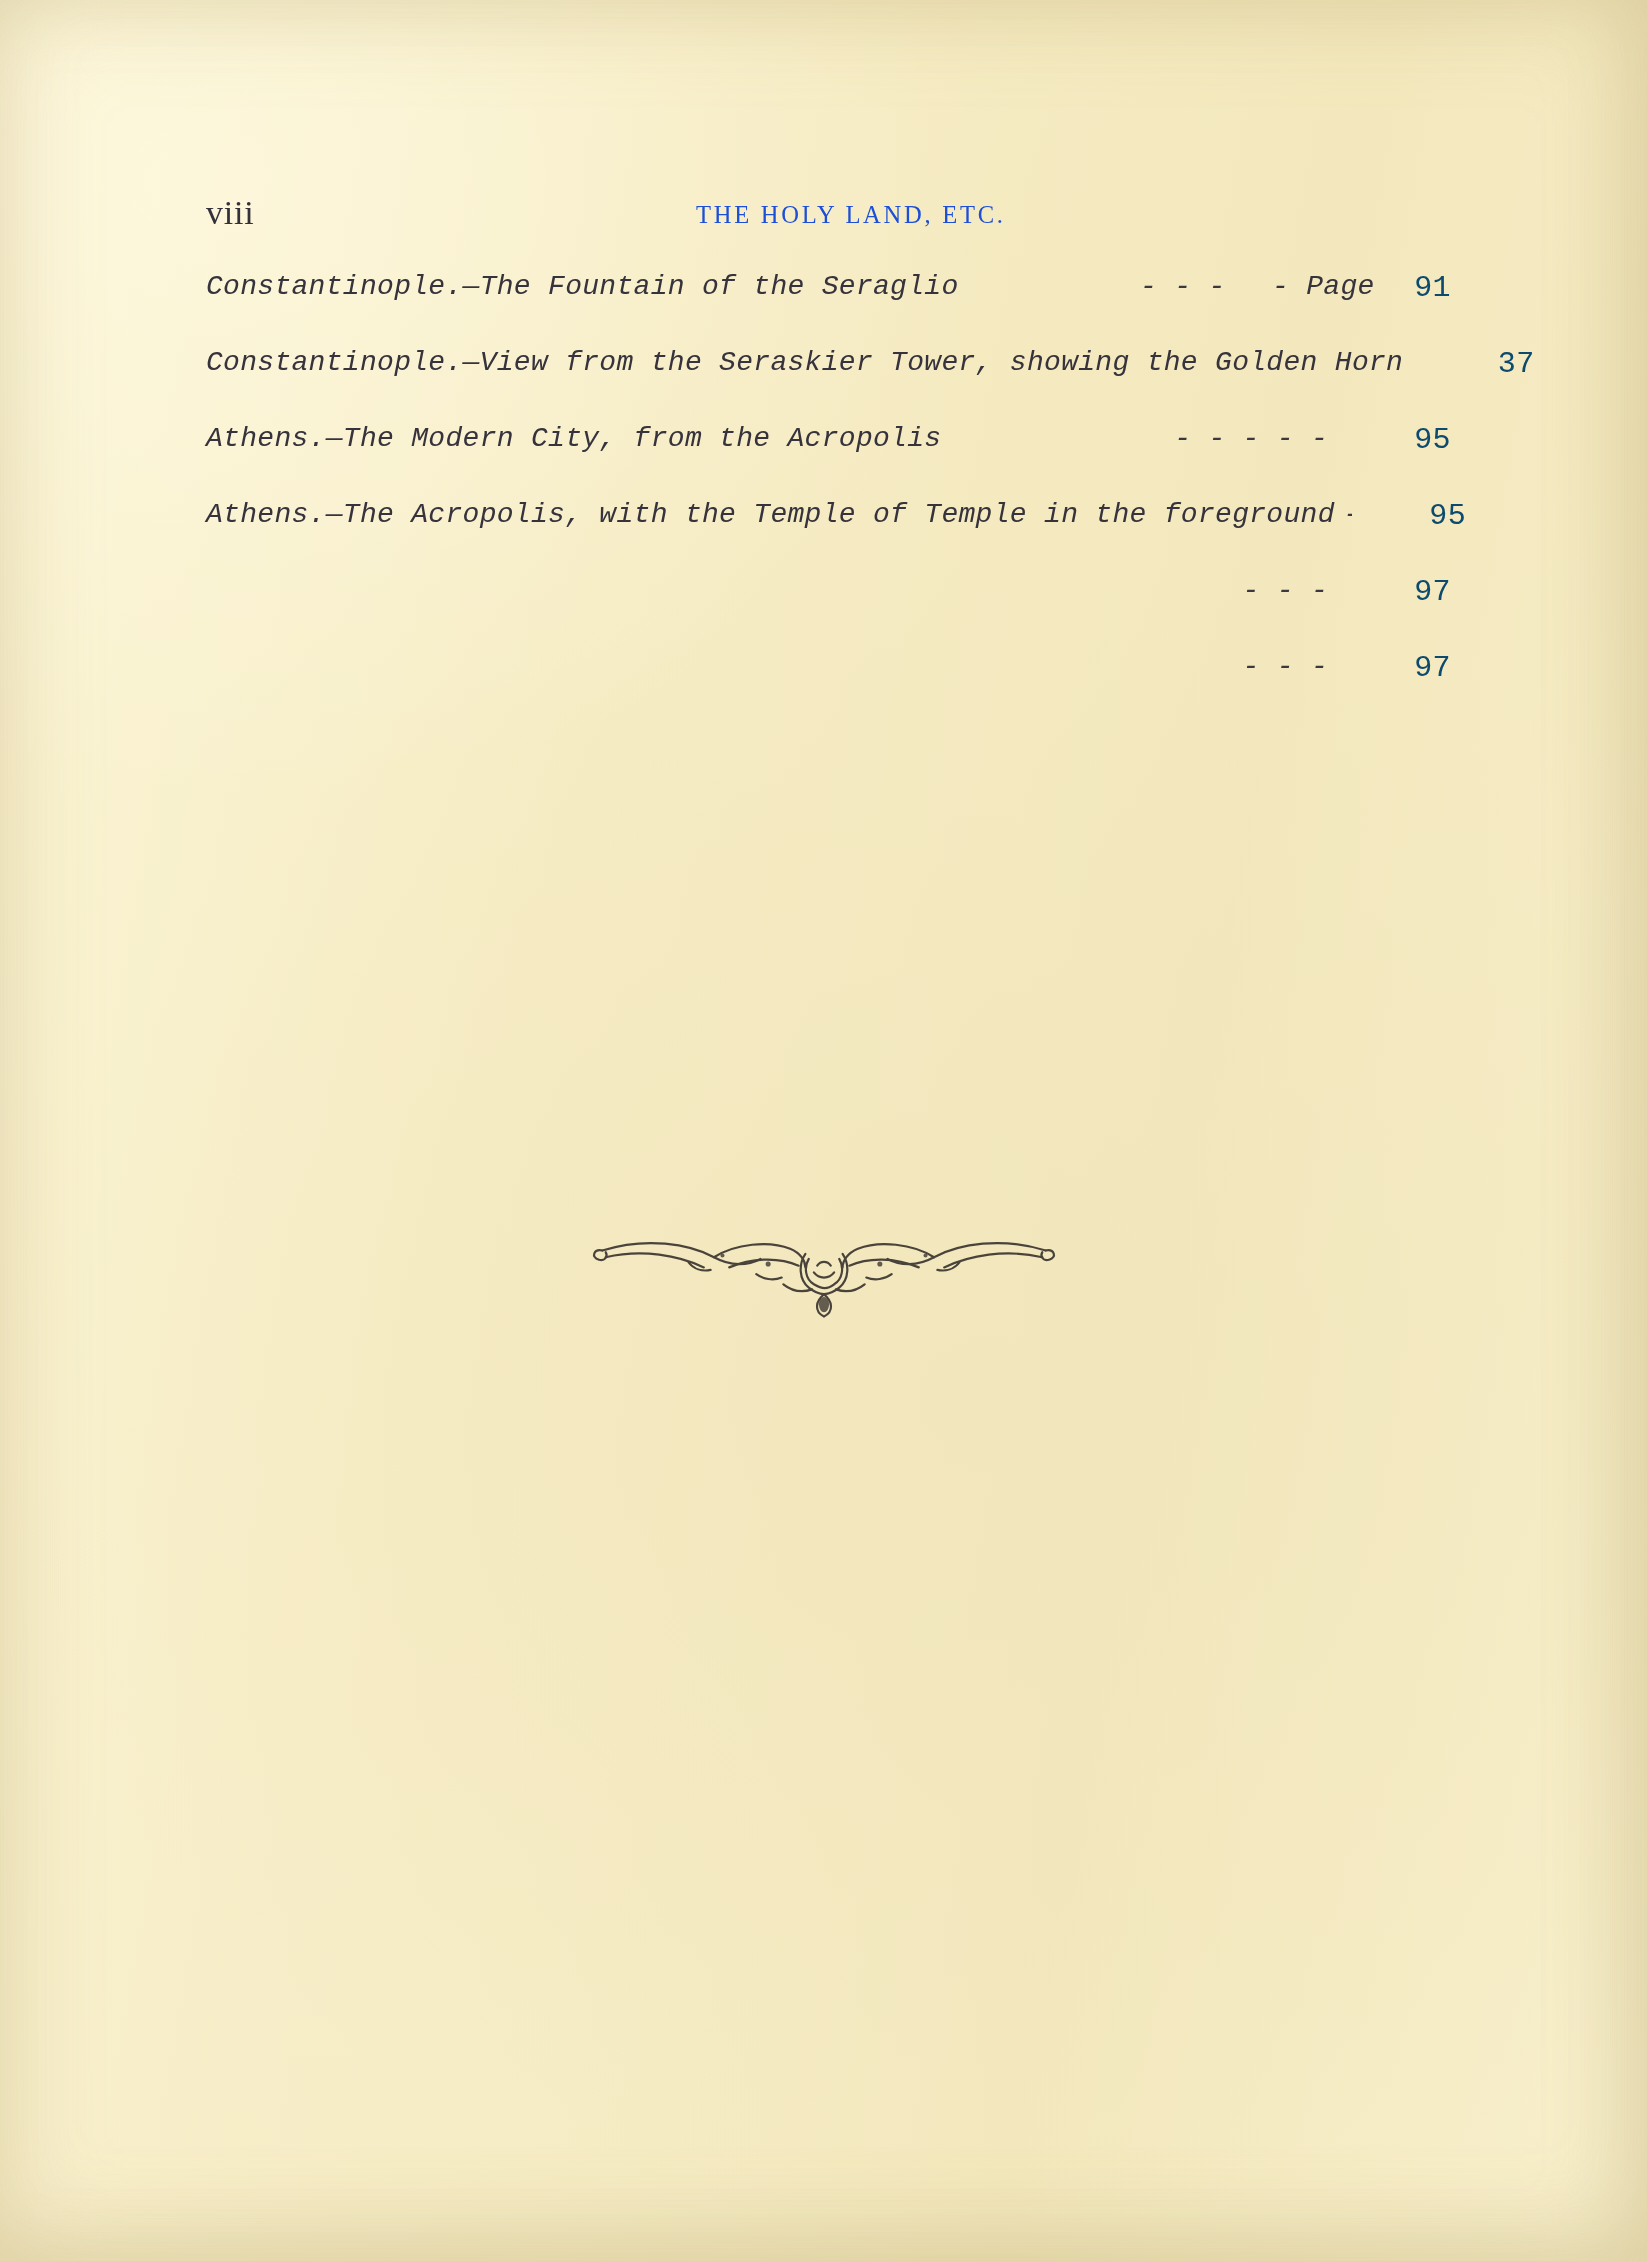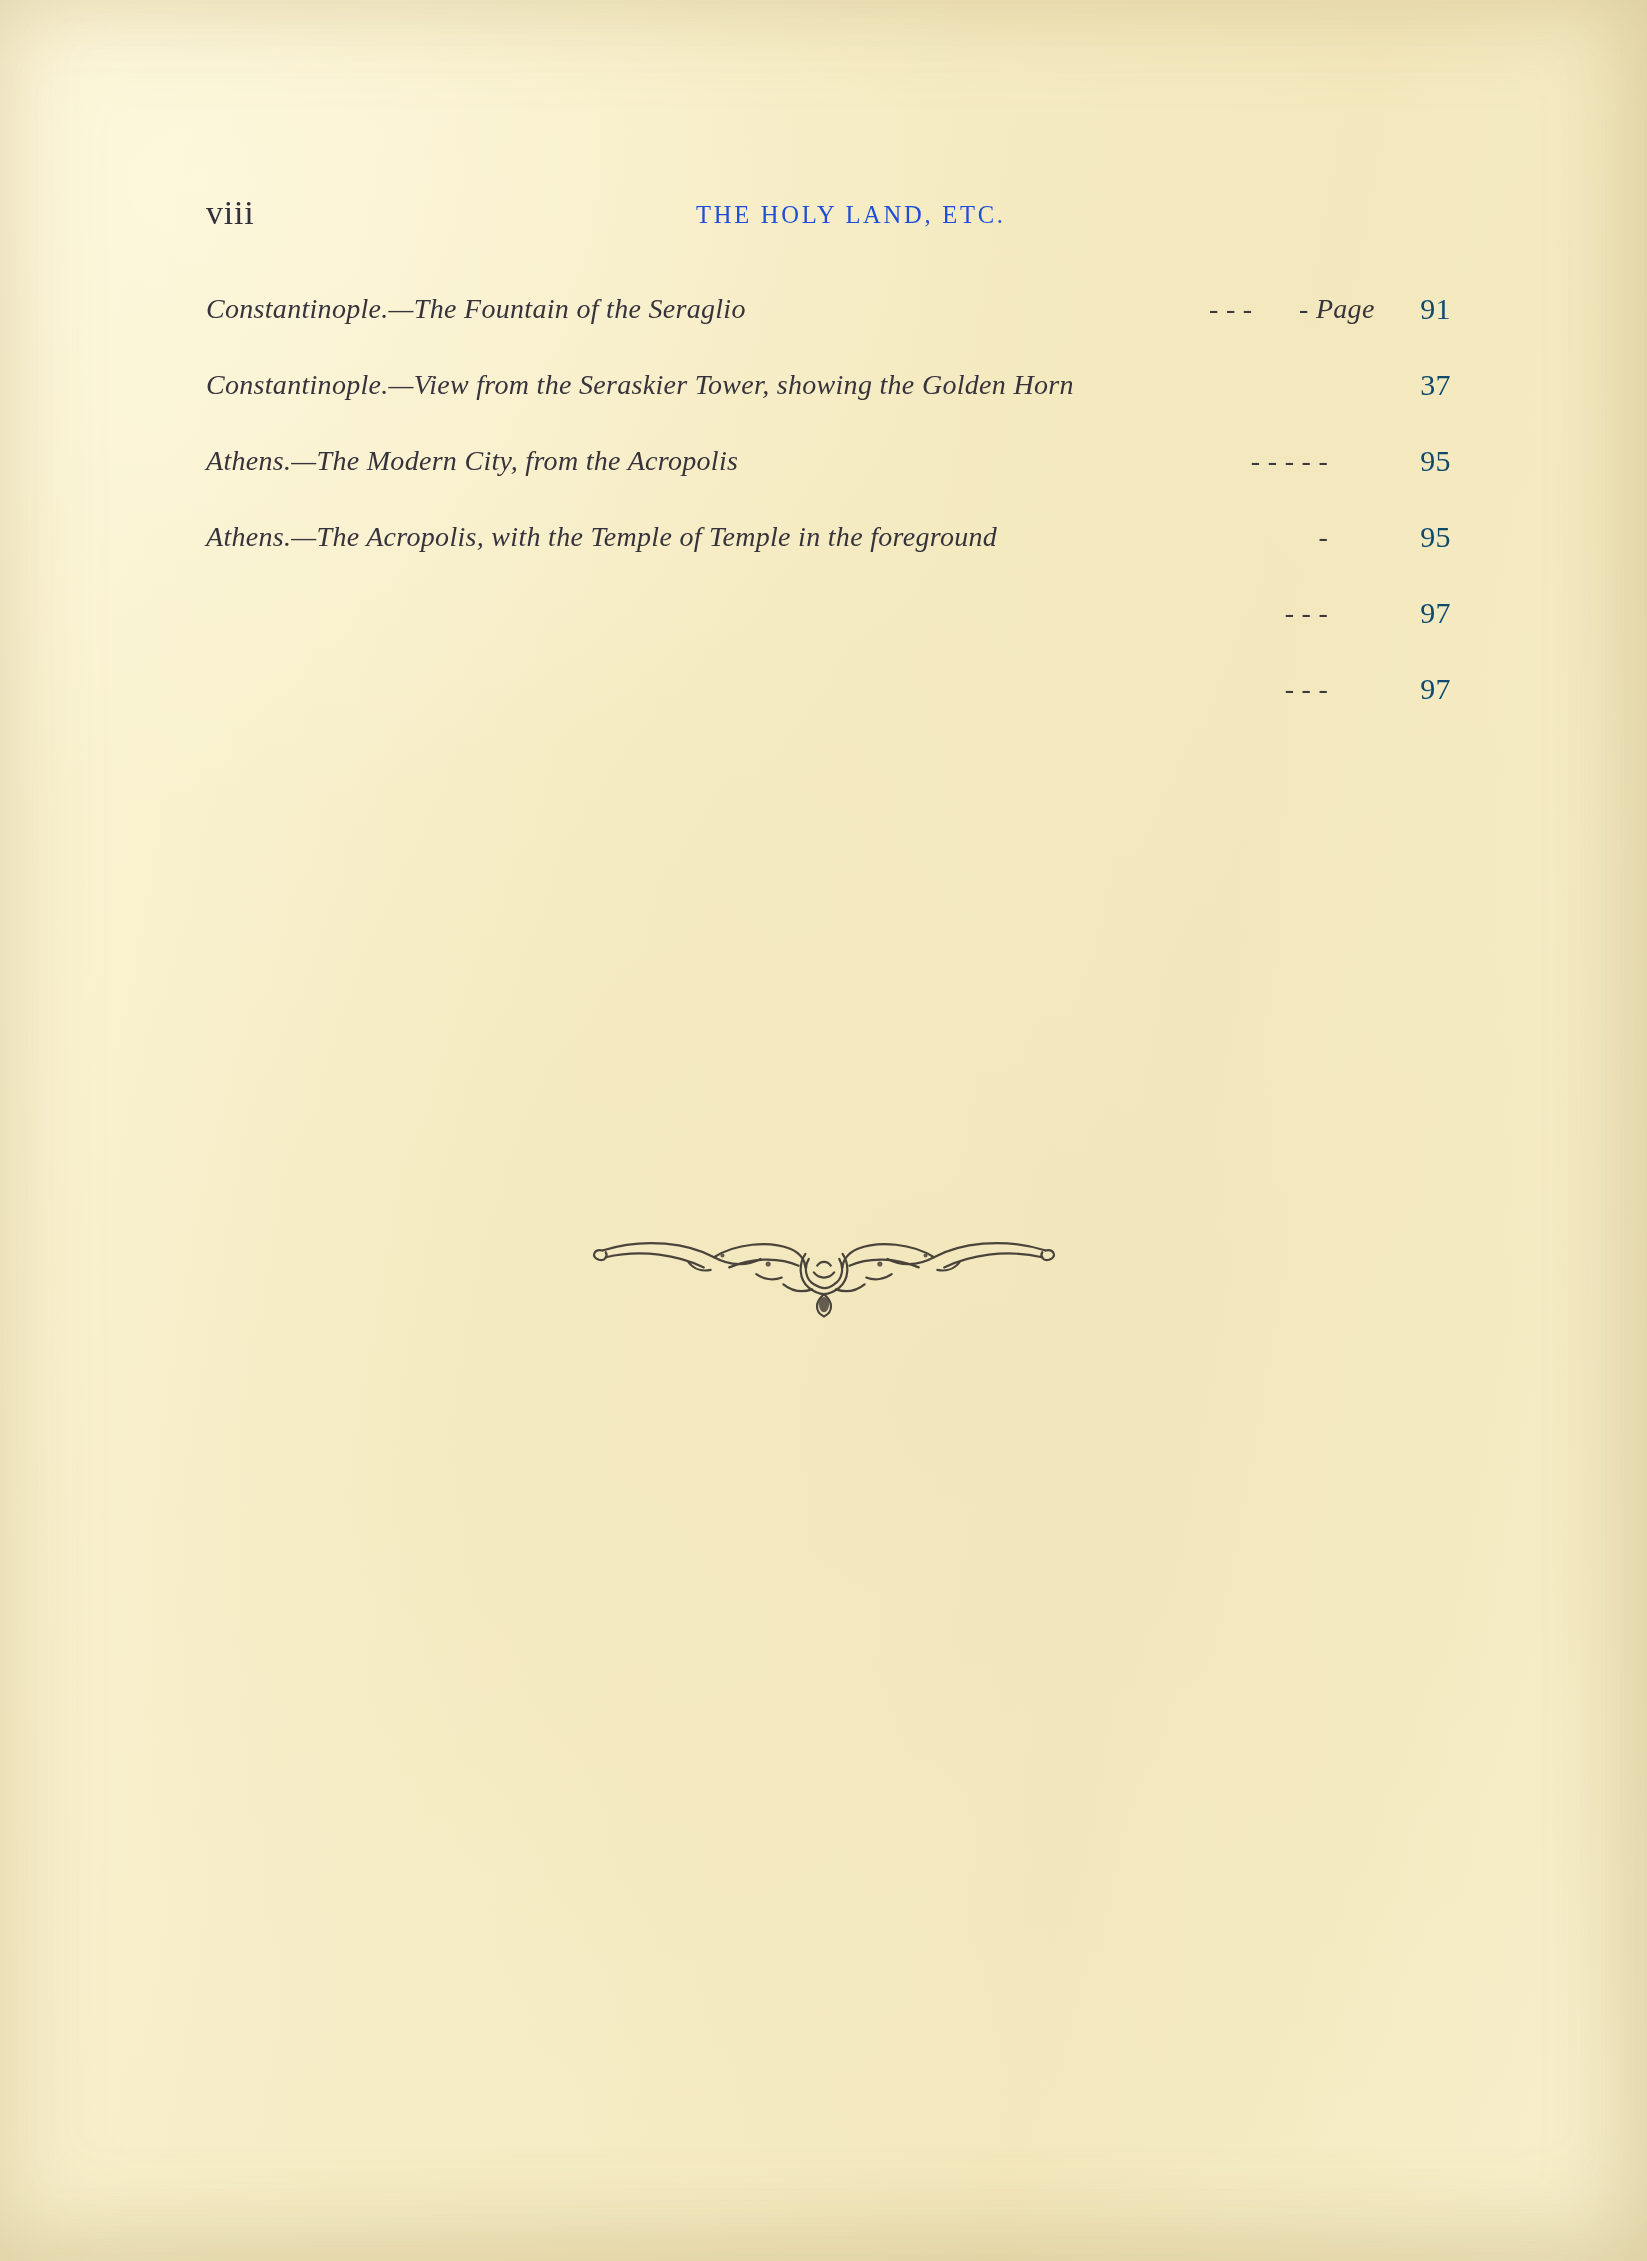--- a/index.html
+++ b/index.html
@@ -76,26 +76,27 @@
 
   
   .plate-list {
     position: absolute;
     top: 271px;
     left: 206px;
     width: 1245px;
   }
   .plate-row {
     display: flex;
-    align-items: center;
+    align-items: flex-start;
     height: 76px;
     font-style: italic;
     font-size: 28px;
     color: #36333c;
     letter-spacing: 0.3px;
+    font-family: Liberation Mono, monospace;
   }
   .entry {
     white-space: nowrap;
   }
   .leader {
     flex: 1 1 auto;
     overflow: hidden;
     white-space: nowrap;
     font-style: italic;
     letter-spacing: 0.3px;

